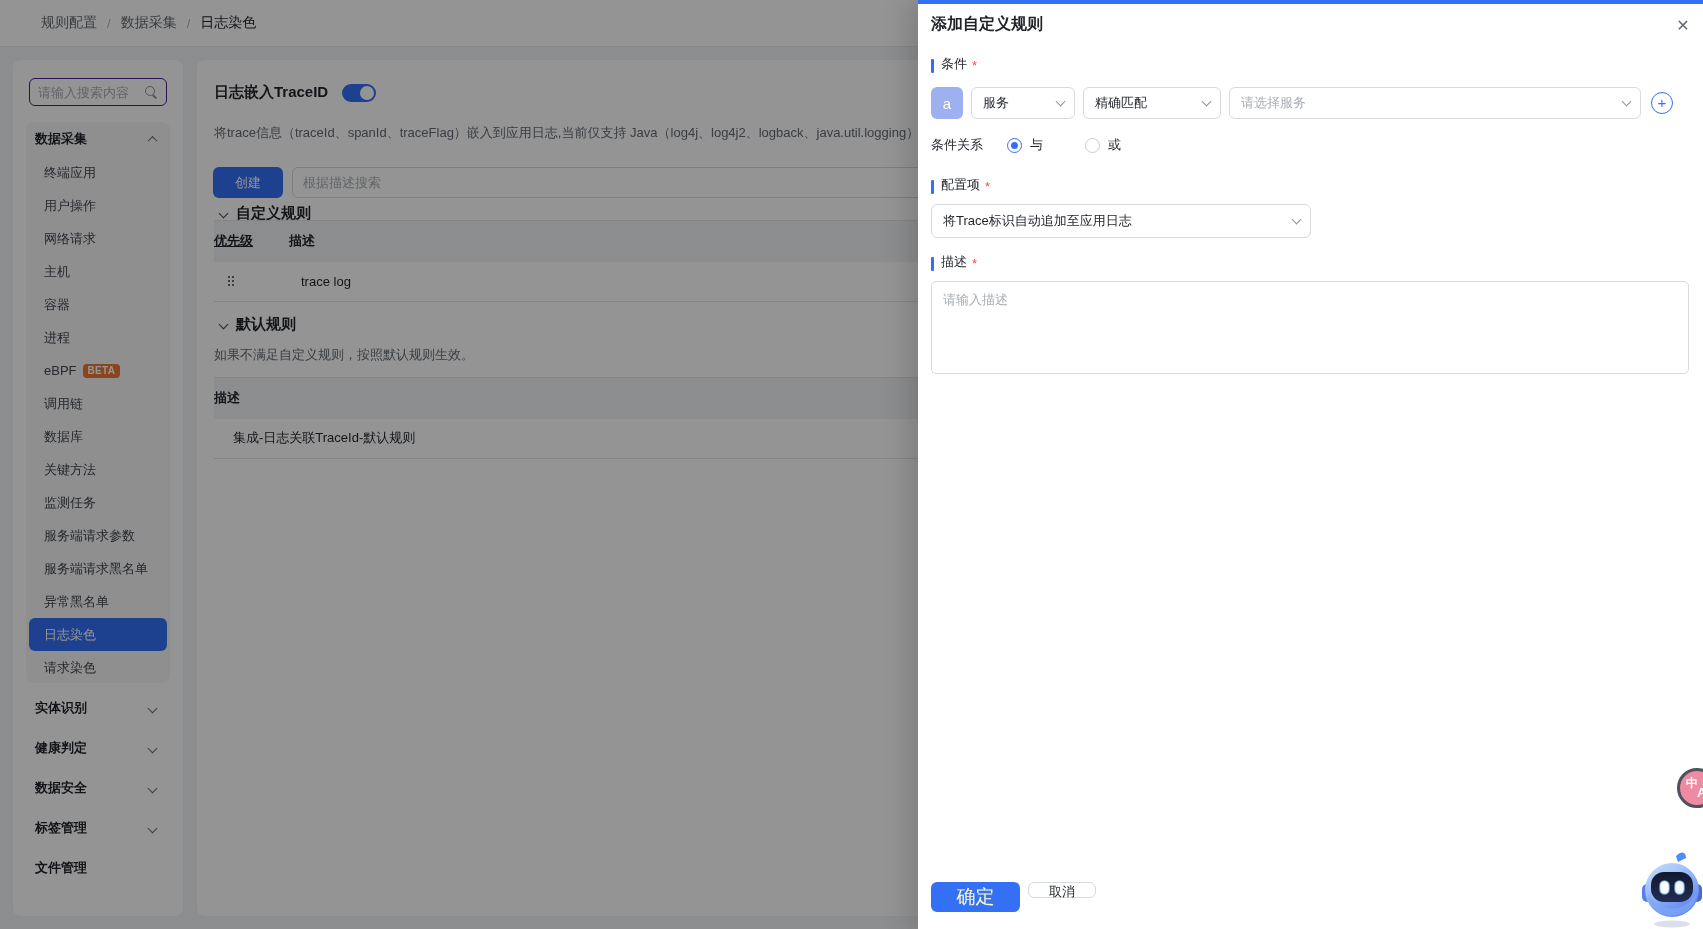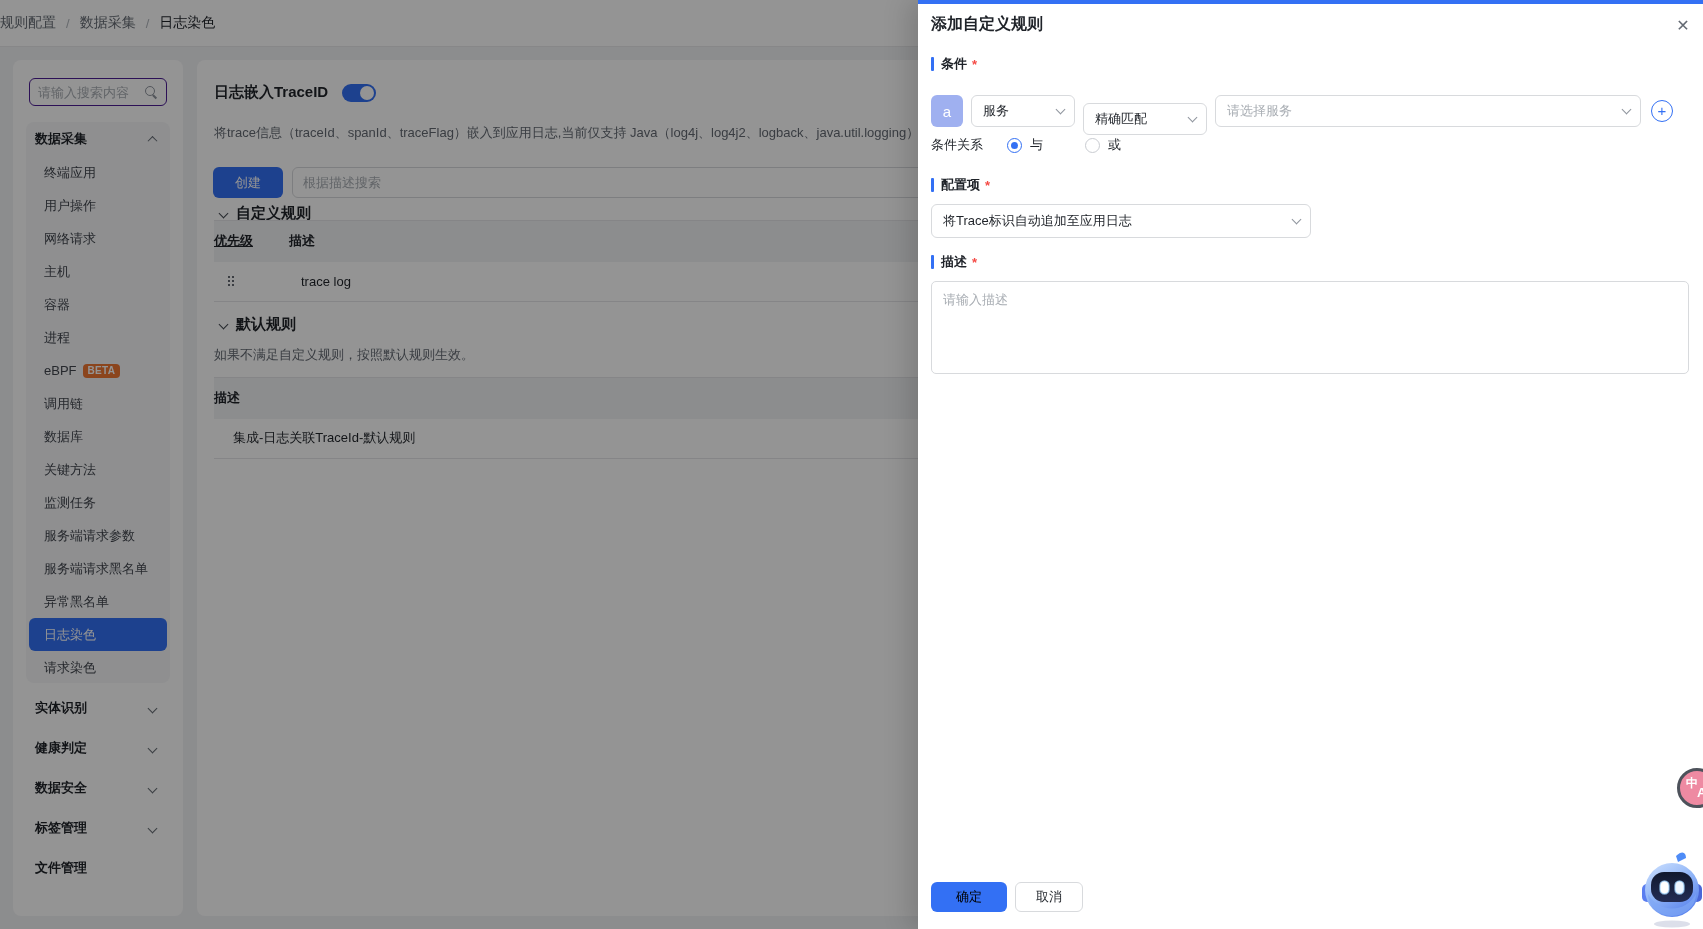--- a/index.html
+++ b/index.html
@@ -1,21 +1,21 @@
 <!DOCTYPE html>
 <html><head>
 <meta charset="utf-8">
 <style>
   * { margin:0; padding:0; box-sizing:border-box; }
   html,body { width:1703px; height:929px; }
   body { font-family:"Liberation Sans","DejaVu Sans",sans-serif; color:#1f2329; background:#f2f3f5; }
   .stage { position:relative; width:1703px; height:929px; overflow:hidden; background:#f2f3f5; }
 
   
-  .topbar { position:absolute; left:0; top:0; width:1703px; height:47px; background:#fff; border-bottom:1px solid #e8e9eb; display:flex; align-items:center; }
+  .topbar { position:absolute; left:0; top:0; width:1703px; height:47px; background:#fff; border-bottom:1px solid #e8e9eb; display:flex; align-items:center; padding-left:41px; }
   .crumbs { display:flex; align-items:center; gap:10px; font-size:14px; }
   .crumb { color:#646a73; cursor:pointer; }
   .crumb-sep { color:#b0b5bb; font-size:13px; }
   .crumb.current { color:#1f2329; }
 
   
   .sidebar { position:absolute; left:13px; top:60px; width:170px; height:856px; background:#fff; border-radius:8px; overflow:hidden; }
   .side-search { position:absolute; left:16px; top:18px; width:138px; height:28px; border:1px solid #4c1d95; border-radius:6px; background:#fff; display:flex; align-items:center; padding:0 8px; }
   .side-search input { border:0; outline:none; flex:1; min-width:0; font-size:13px; color:#1f2329; font-family:inherit; background:transparent; }
   .side-search input::placeholder { color:#a8adb3; }
@@ -69,47 +69,47 @@
 
   
   .overlay { position:absolute; left:0; top:0; width:1703px; height:929px; background:rgba(0,0,0,0.42); z-index:10; }
 
   
   .drawer { position:absolute; left:918px; top:0; width:785px; height:929px; background:#fff; z-index:20; box-shadow:-10px 0 24px rgba(0,0,0,0.15);padding-left:20px; }
   .drawer-accent { position:absolute; left:0; top:0; width:100%; height:4px; background:#3370f4; }
   .drawer-title { position:absolute; left:13px; top:14px; font-size:16px; font-weight:700; }
   .drawer-close { position:absolute; right:8px; top:13px; width:24px; height:24px; display:flex; align-items:center; justify-content:center; font-size:16px; color:#646a73; cursor:pointer; }
 
-  .flabel { position:absolute; left:13px; display:flex; align-items:center; font-size:13px; font-weight:700; }
+  .flabel { position:absolute; left:13px; display:flex; align-items:flex-end; font-size:13px; font-weight:400; }
   .flabel .bar { width:3px; height:14px; background:#3370f4; margin-right:7px; border-radius:1px; }
   .req { color:#f54a45; margin-left:5px; font-size:13px; }
 
   .cond-row { position:absolute; left:13px; top:87px; width:742px; display:flex; align-items:center; gap:8px; }
   .abadge { width:32px; height:32px; border-radius:6px; background:#9fb0f0; color:#fff; font-size:15px; display:flex; align-items:center; justify-content:center; flex:0 0 auto; }
   .select { height:32px; border:1px solid #d8dadd; border-radius:6px; background:#fff; display:flex; align-items:center; justify-content:space-between; padding:0 10px 0 11px; font-size:13px; cursor:pointer; }
   .select .chev { border-color:#8f959e; margin-top:-3px; }
   .sel-field { width:104px; flex:0 0 auto; }
-  .sel-op { width:124px; flex:0 0 auto;margin-top:16px; }
+  .sel-op { width:138px; flex:0 0 auto; }
   .sel-value { flex:1; }
   .placeholder { color:#a8adb3; }
   .plus-btn { width:22px; height:22px; border-radius:50%; border:1.5px solid #3370f4; color:#3370f4; font-size:15px; line-height:19px; text-align:center; margin-left:2px; flex:0 0 auto; cursor:pointer; }
 
   .relation-row { position:absolute; left:13px; top:136px; display:flex; align-items:center; font-size:13px; }
   .radio { width:15px; height:15px; border-radius:50%; border:1.5px solid #c9ccd1; display:inline-block; position:relative; background:#fff; cursor:pointer; }
   .radio.checked { border-color:#3370f4; }
   .radio.checked::after { content:""; position:absolute; left:50%; top:50%; width:7px; height:7px; margin:-3.5px 0 0 -3.5px; border-radius:50%; background:#3370f4; }
   .radio-opt { display:flex; align-items:center; gap:8px; }
 
   .config-select { position:absolute; left:13px; top:204px; width:380px; height:34px; }
   .desc-area { position:absolute; left:13px; top:281px; width:758px; height:93px; border:1px solid #d8dadd; border-radius:5px; padding:9px 11px; font-size:13px; font-family:inherit; color:#1f2329; resize:none; outline:none; }
   .desc-area::placeholder { color:#a8adb3; }
 
   .drawer-footer { position:absolute; left:13px; top:882px; display:flex; gap:8px; }
-  .btn-ok { width:76px; height:30px; background:#3370f4; color:#000000; border:0; border-radius:6px; font-size:13px; font-family:inherit; cursor:pointer; }
-  .btn-cancel { width:68px; height:30px; background:#fff; color:#1f2329; border:1px solid #d8dadd; border-radius:6px; font-size:13px; font-family:inherit; cursor:pointer; }
+  .btn-ok { width:89px; height:30px; background:#3370f4; color:#fef9c3; border:0; border-radius:6px; font-size:19px; font-family:inherit; cursor:pointer; }
+  .btn-cancel { width:68px; height:16px; background:#fff; color:#1f2329; border:1px solid #d8dadd; border-radius:6px; font-size:13px; font-family:inherit; cursor:pointer; }
 
   
   .translate-fab { position:absolute; left:1677px; top:768px; width:40px; height:40px; border-radius:50%; background:#ee8aa2; border:3px solid #4d525b; z-index:30; cursor:pointer; color:#fff; }
   .translate-fab .zh { position:absolute; left:6px; top:4px; font-size:12px; font-weight:700; }
   .translate-fab .en { position:absolute; left:17px; top:14px; font-size:13px; font-weight:700; }
   .robot { position:absolute; left:1640px; top:848px; z-index:30; cursor:pointer; }
 </style>
 </head>
 <body>
 

